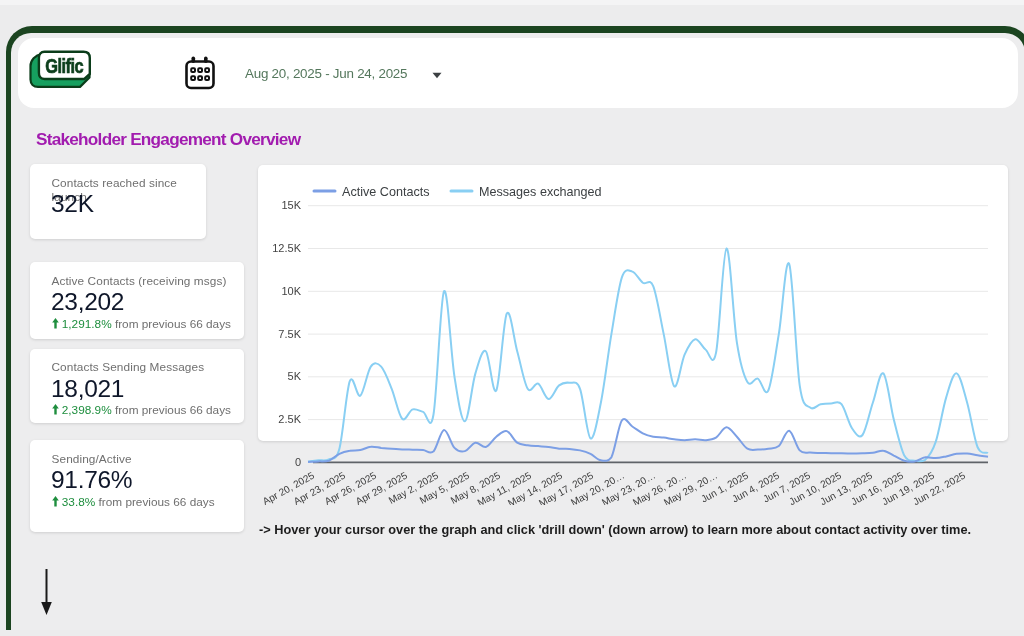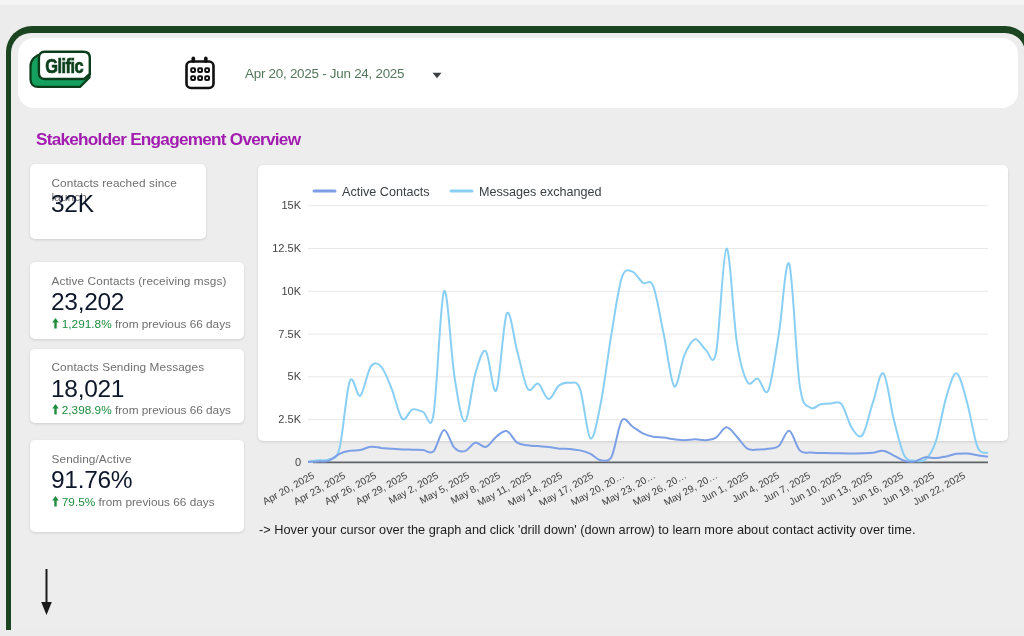--- a/index.html
+++ b/index.html
@@ -29,21 +29,21 @@
   <g fill="none" stroke="#111" stroke-width="2">
     <rect x="8.2" y="13.2" width="3.8" height="3.8" rx="1"></rect>
     <rect x="15.2" y="13.2" width="3.8" height="3.8" rx="1"></rect>
     <rect x="22.2" y="13.2" width="3.8" height="3.8" rx="1"></rect>
     <rect x="8.2" y="21.2" width="3.8" height="3.8" rx="1"></rect>
     <rect x="15.2" y="21.2" width="3.8" height="3.8" rx="1"></rect>
     <rect x="22.2" y="21.2" width="3.8" height="3.8" rx="1"></rect>
   </g>
 </svg>
 
-<div class="abs" style="left:245px;top:66px;font-size:13.4px;color:#54775c;letter-spacing:-0.25px">Apr 20, 2025 - Jun 24, 2025</div>
+<div class="abs" style="left:245px;top:66px;font-size:13.4px;color:#54775c;letter-spacing:-0.25px">Aug 20, 2025 - Jun 24, 2025</div>
 <svg class="abs" style="left:432px;top:72px" width="10" height="7">
     <path d="M0.5 0.8 L9.5 0.8 L5 6.2 Z" fill="#3c4043"></path>
   </svg>
 
 <div class="abs" style="left:36px;top:129px;font-size:17.2px;font-weight:bold;color:#a21caf;letter-spacing:-0.75px">Stakeholder Engagement Overview</div>
 
 <div class="card" style="left:30px;top:164px;width:176px;height:75px">
   <div class="ctitle">Contacts reached since launch</div>
   <div class="cnum">32K</div>
 </div>
@@ -59,21 +59,21 @@
   <div class="cnum">18,021</div>
   <div class="cdelta"><svg width="7" height="11" style="vertical-align:-1px">
         <path d="M3.5 0 L6.8 4.4 L4.7 4.4 L4.7 10.5 L2.3 10.5 L2.3 4.4 L0.2 4.4 Z" fill="#1e8e3e"></path>
       </svg> <span class="gr">2,398.9%</span> from previous 66 days</div>
 </div>
 <div class="card" style="left:30px;top:440px;width:214px;height:92px">
   <div class="ctitle">Sending/Active</div>
   <div class="cnum">91.76%</div>
   <div class="cdelta"><svg width="7" height="11" style="vertical-align:-1px">
         <path d="M3.5 0 L6.8 4.4 L4.7 4.4 L4.7 10.5 L2.3 10.5 L2.3 4.4 L0.2 4.4 Z" fill="#1e8e3e"></path>
-      </svg> <span class="gr">79.5%</span> from previous 66 days</div>
+      </svg> <span class="gr">33.8%</span> from previous 66 days</div>
 </div>
 
 <div class="card" style="left:258px;top:165px;width:750px;height:276px">
 <svg width="750" height="340" viewBox="0 0 750 340" font-family="Liberation Sans, sans-serif">
 <line x1="56" y1="26" x2="77" y2="26" stroke="#7c9fe5" stroke-width="3" stroke-linecap="round"></line>
 <text x="84" y="31" font-size="12.6" fill="#3c4043">Active Contacts</text>
 <line x1="193" y1="26" x2="214" y2="26" stroke="#89cff3" stroke-width="3" stroke-linecap="round"></line>
 <text x="221" y="31" font-size="12.6" fill="#3c4043">Messages exchanged</text>
 <line x1="50" y1="254.6" x2="730" y2="254.6" stroke="#e8e8e8" stroke-width="1"></line>
       <line x1="50" y1="211.8" x2="730" y2="211.8" stroke="#e8e8e8" stroke-width="1"></line>
@@ -109,17 +109,17 @@
       <text x="553.2" y="312.5" text-anchor="end" font-size="10" fill="#3c3c3c" transform="rotate(-29 553.2 312.5)">Jun 7, 2025</text>
       <text x="584.2" y="312.5" text-anchor="end" font-size="10" fill="#3c3c3c" transform="rotate(-29 584.2 312.5)">Jun 10, 2025</text>
       <text x="615.2" y="312.5" text-anchor="end" font-size="10" fill="#3c3c3c" transform="rotate(-29 615.2 312.5)">Jun 13, 2025</text>
       <text x="646.2" y="312.5" text-anchor="end" font-size="10" fill="#3c3c3c" transform="rotate(-29 646.2 312.5)">Jun 16, 2025</text>
       <text x="677.2" y="312.5" text-anchor="end" font-size="10" fill="#3c3c3c" transform="rotate(-29 677.2 312.5)">Jun 19, 2025</text>
       <text x="708.2" y="312.5" text-anchor="end" font-size="10" fill="#3c3c3c" transform="rotate(-29 708.2 312.5)">Jun 22, 2025</text>
       <path d="M50.0,296.9C51.7,296.8 57.0,296.6 60.5,296.4C63.9,296.2 67.4,296.9 70.9,295.7C74.4,294.4 77.9,290.5 81.4,288.8C84.9,287.2 88.4,286.4 91.8,285.8C95.3,285.1 98.8,285.8 102.3,285.1C105.8,284.4 109.3,282.0 112.8,281.7C116.3,281.3 119.7,282.5 123.2,282.9C126.7,283.2 130.2,283.5 133.7,283.7C137.2,284.0 140.7,284.2 144.2,284.4C147.6,284.6 151.1,284.6 154.6,284.7C158.1,284.9 161.6,284.8 165.1,285.1C168.6,285.4 172.1,289.8 175.5,286.4C179.0,283.1 182.5,265.5 186.0,264.9C189.5,264.3 193.0,279.3 196.5,282.9C199.9,286.4 203.4,287.0 206.9,286.1C210.4,285.3 213.9,278.4 217.4,277.7C220.9,277.0 224.4,283.0 227.8,282.0C231.3,281.0 234.8,274.4 238.3,271.7C241.8,269.1 245.3,265.1 248.8,266.1C252.3,267.1 255.7,275.4 259.2,277.7C262.7,280.1 266.2,279.7 269.7,280.3C273.2,280.9 276.7,280.9 280.2,281.1C283.6,281.4 287.1,281.6 290.6,282.0C294.1,282.4 297.6,283.4 301.1,283.7C304.6,284.0 308.1,283.6 311.5,283.9C315.0,284.2 318.5,284.6 322.0,285.4C325.5,286.2 329.0,287.2 332.5,288.8C335.9,290.5 339.4,294.8 342.9,295.3C346.4,295.9 349.9,296.9 353.4,292.3C356.9,285.6 360.4,260.6 363.8,255.5C367.3,250.3 370.8,259.3 374.3,261.5C377.8,263.6 381.3,266.6 384.8,268.3C388.3,270.0 391.7,271.0 395.2,271.7C398.7,272.4 402.2,272.2 405.7,272.6C409.2,273.0 412.7,273.9 416.2,274.3C419.6,274.7 423.1,275.2 426.6,275.2C430.1,275.2 433.6,274.3 437.1,274.3C440.6,274.3 444.1,275.4 447.5,275.2C451.0,274.9 454.5,274.7 458.0,272.6C461.5,270.4 465.0,262.5 468.5,262.3C471.9,262.2 475.4,268.2 478.9,271.7C482.4,275.3 485.9,281.6 489.4,283.7C492.9,285.8 496.4,284.6 499.8,284.6C503.3,284.6 506.8,284.3 510.3,283.7C513.8,283.1 517.3,284.1 520.8,281.1C524.3,278.1 527.7,265.0 531.2,265.7C534.7,266.5 538.2,281.8 541.7,285.4C545.2,289.1 548.7,287.2 552.2,287.6C555.6,288.1 559.1,287.9 562.6,288.0C566.1,288.1 569.6,288.1 573.1,288.2C576.6,288.2 580.1,288.3 583.5,288.3C587.0,288.4 590.5,288.5 594.0,288.5C597.5,288.5 601.0,288.4 604.5,288.3C607.9,288.2 611.4,288.2 614.9,287.8C618.4,287.4 621.9,285.3 625.4,285.8C628.9,286.2 632.4,288.9 635.8,290.6C639.3,292.2 642.8,294.7 646.3,295.7C649.8,296.7 653.3,296.9 656.8,296.4C660.3,295.8 663.7,292.8 667.2,292.3C670.7,291.7 674.2,293.3 677.7,293.1C681.2,293.0 684.7,292.1 688.2,291.4C691.6,290.7 695.1,289.3 698.6,288.8C702.1,288.4 705.6,288.3 709.1,288.5C712.6,288.7 716.1,289.7 719.5,290.2C723.0,290.8 728.3,291.5 730.0,291.8" fill="none" stroke="#7c9fe5" stroke-width="2"></path>
 </svg>
 </div>
 
-<div class="abs" style="left:259px;top:522px;font-size:12.75px;font-weight:normal;color:#1d1d1d">-&gt; Hover your cursor over the graph and click 'drill down' (down arrow) to learn more about contact activity over time.</div>
+<div class="abs" style="left:259px;top:522px;font-size:12.75px;font-weight:bold;color:#1d1d1d">-&gt; Hover your cursor over the graph and click 'drill down' (down arrow) to learn more about contact activity over time.</div>
 
 <svg class="abs" style="left:39px;top:568px" width="15" height="48" viewBox="0 0 15 48">
   <line x1="7.5" y1="1" x2="7.5" y2="36" stroke="#1a1a1a" stroke-width="2"></line>
   <path d="M2.2 34 L12.8 34 L7.5 47 Z" fill="#1a1a1a"></path>
 </svg>
 </body></html>

